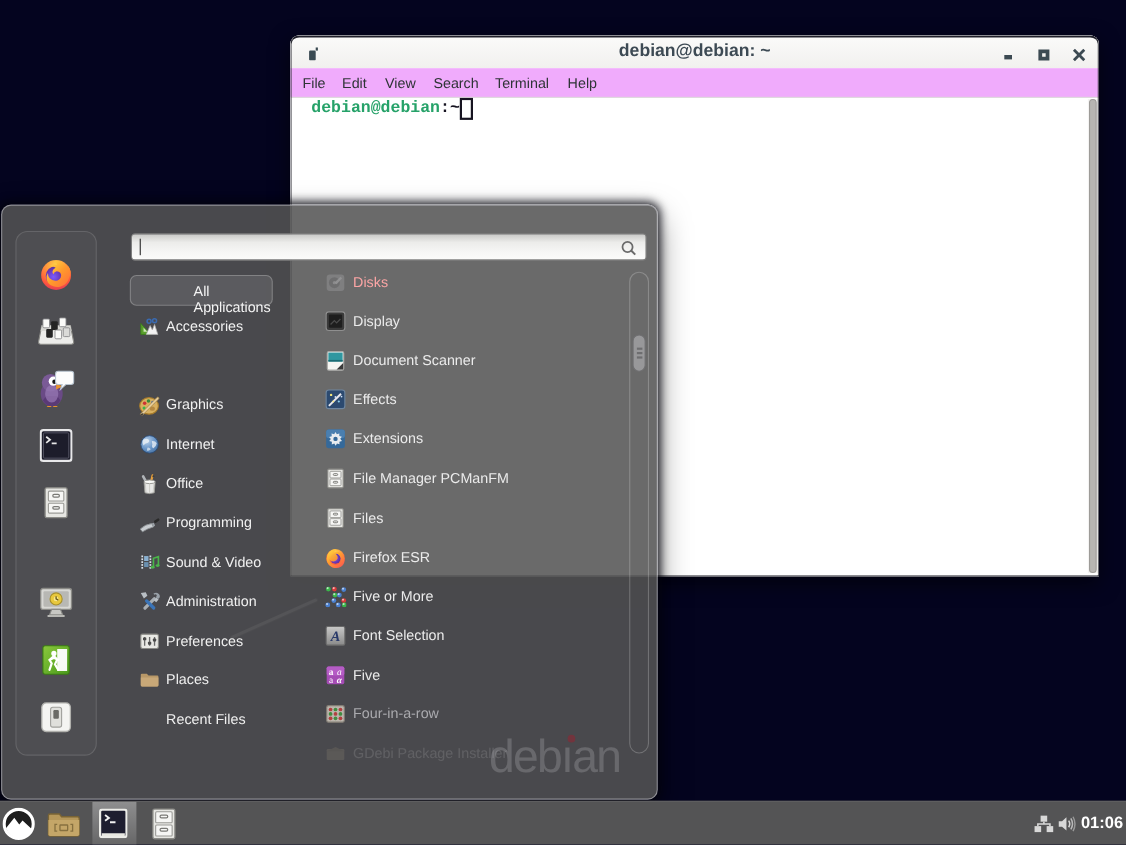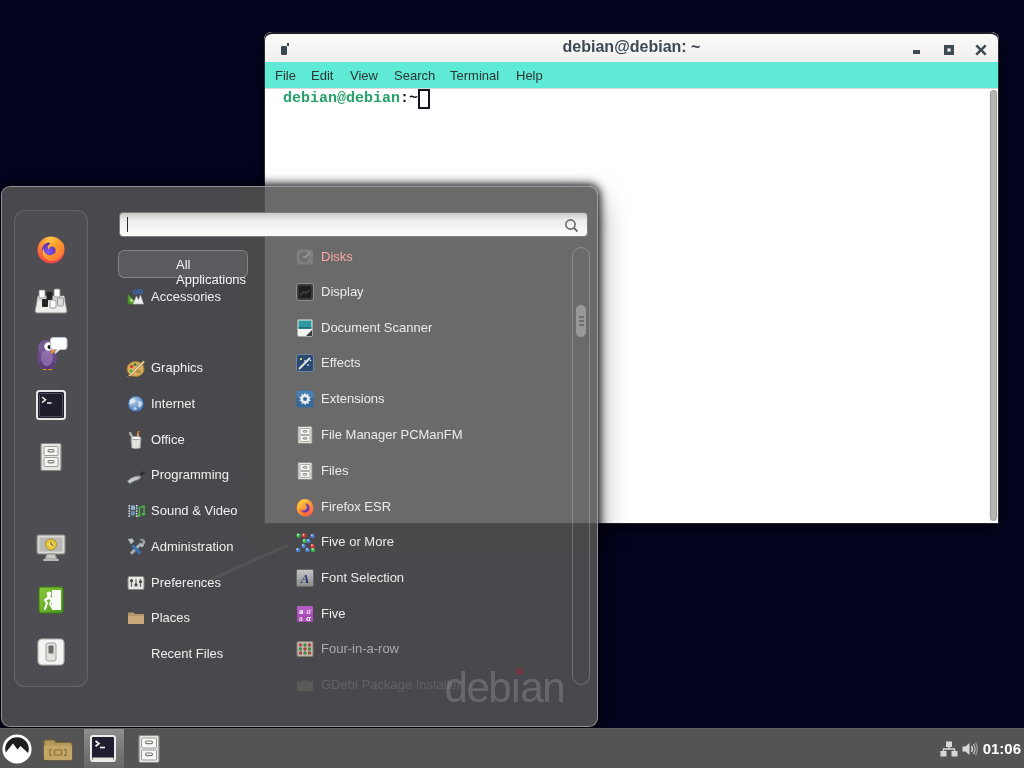--- a/index.html
+++ b/index.html
@@ -6,21 +6,21 @@
   html,body { width:1024px; height:768px; overflow:hidden; background:#04041f; }
   body { font-family:"Liberation Sans", sans-serif; position:relative; }
   .abs { position:absolute; }
   #desktop { position:absolute; inset:0; background:#04041f; }
   #term { position:absolute; left:264px; top:32px; width:735px; height:492px; border-radius:8px 8px 0 0;
     box-shadow:0 6px 18px rgba(0,0,0,0.55); background:#ffffff; }
   #term .outline { position:absolute; inset:0; border:1px solid #2b2b33; border-top:2px solid #20202a; border-bottom:1px solid #23232d; border-radius:8px 8px 0 0; }
   #titlebar { position:absolute; left:0; top:0; right:0; height:30px; background:linear-gradient(#fbfbfa,#f1f0ee);
     border-radius:8px 8px 0 0; }
   #titlebar .title { position:absolute; left:0; right:0; top:6px; text-align:center; font-size:16px; font-weight:bold; color:#3d4a54; }
-  #menubar { position:absolute; left:0; top:30px; right:0; height:27px; background:#5eead4; border-bottom:1px solid #dad9d7; font-size:13px; color:#2e3436; }
+  #menubar { position:absolute; left:0; top:30px; right:0; height:27px; background:#f0abfc; border-bottom:1px solid #dad9d7; font-size:13px; color:#2e3436; }
   #menubar span { position:absolute; top:6px; }
   #termbody { position:absolute; left:0; top:57px; right:0; bottom:1px; background:#ffffff;
     font-family:"Liberation Mono", monospace; font-size:15px; font-weight:bold; }
   #prompt { position:absolute; left:19px; top:1px; white-space:pre; }
   #prompt .g { color:#26a269; }
   #prompt .k { color:#171421; }
   #cursor { position:absolute; left:154px; top:0px; width:12px; height:20px; border:2px solid #171421; background:#fff; }
   #tscroll { position:absolute; right:1px; top:1px; width:9px; bottom:2px; background:#f4f3f2; }
   #tscroll .thumb { position:absolute; left:1px; right:1px; top:0; bottom:0; background:#b7b5b2; border-radius:4px; border:1px solid #9d9b98; }
   #menu { position:absolute; z-index:10; left:1px; top:186px; width:597px; height:541px; background:rgba(84,84,84,0.87);

